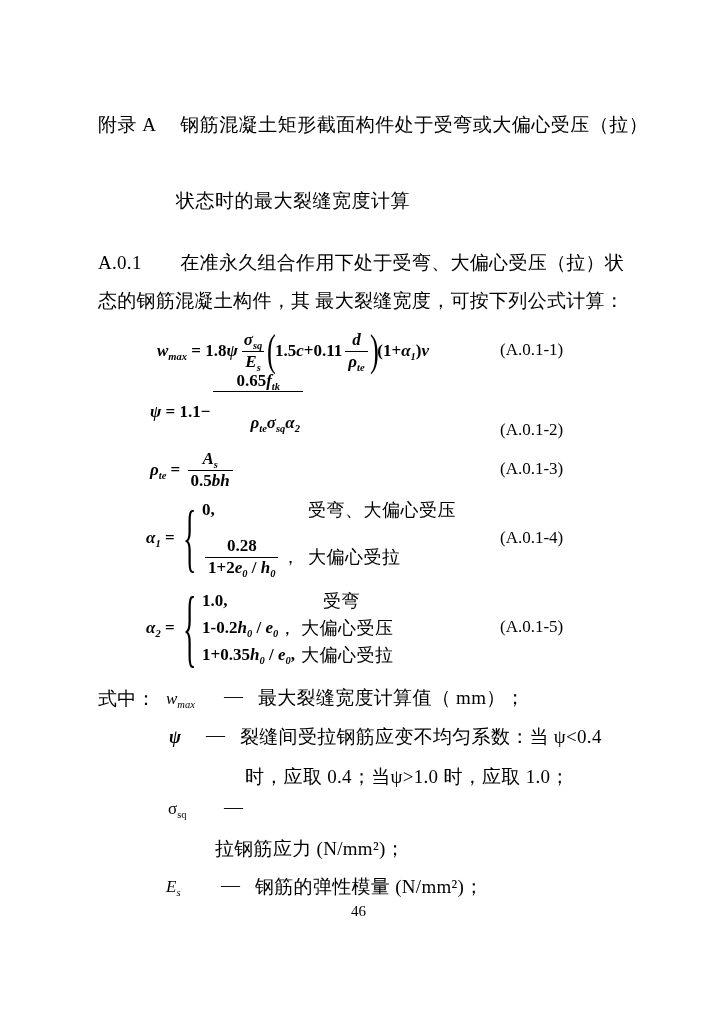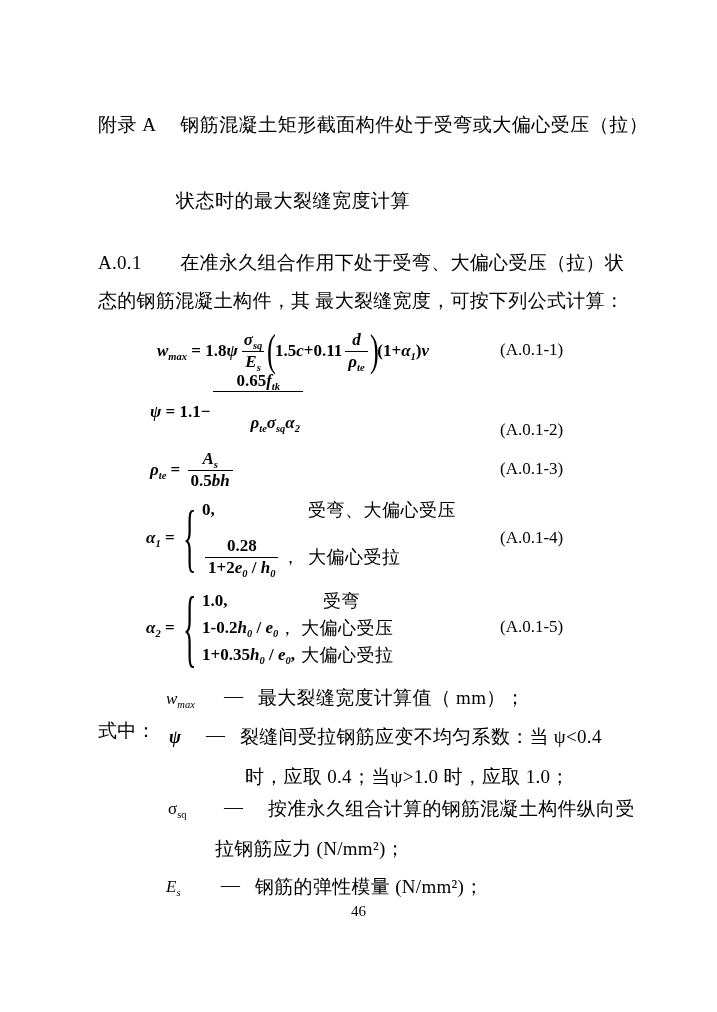--- a/index.html
+++ b/index.html
@@ -121,34 +121,33 @@
         <span class="cond">大偏心受压</span>
       </span>
       <span class="crow">
         <span class="cval5"><span class="up">1+0.35</span><span class="g"><span>h</span><sub>0</sub></span><span class="up"> / </span><span class="g"><span>e</span><sub>0</sub></span><span class="up">, </span></span>
         <span class="cond">大偏心受拉</span>
       </span>
     </span>
   </div>
   <div class="eqlabel" style="top:617px;">(A.0.1-5)</div>
 
-  <div class="abs t" style="left:98px;top:686px;margin-top:32px;">式中：</div>
+  <div class="abs t" style="left:98px;top:686px;">式中：</div>
 
   <span class="abs sym" style="left:166px;top:689px;"><span>w</span><sub>max</sub></span>
   <span class="abs dash" style="left:224px;top:685px;">—</span>
   <span class="abs t" style="left:258px;top:685px;">最大裂缝宽度计算值（ mm）；</span>
 
   <span class="abs symbold" style="left:169px;top:727px;"><span>ψ</span><sub></sub></span>
   <span class="abs dash" style="left:206px;top:724px;">—</span>
   <span class="abs t" style="left:240px;top:724px;">裂缝间受拉钢筋应变不均匀系数：当 ψ&lt;0.4</span>
   <span class="abs t" style="left:245px;top:764px;">时，应取 0.4；当ψ&gt;1.0 时，应取 1.0；</span>
 
   <span class="abs symup" style="left:168px;top:799px;"><span>σ</span><sub>sq</sub></span>
   <span class="abs dash" style="left:224px;top:796px;">—</span>
-  <span class="abs t" style="left:268px;top:796px;">按准永久组合计算的钢筋混凝土构件纵向受</span>
   <span class="abs t" style="left:215px;top:836px;">拉钢筋应力 (N/mm²)；</span>
 
   <span class="abs sym" style="left:166px;top:877px;"><span>E</span><sub>s</sub></span>
   <span class="abs dash" style="left:221px;top:874px;">—</span>
   <span class="abs t" style="left:255px;top:874px;">钢筋的弹性模量 (N/mm²)；</span>
 
   <div class="pagenum">46</div>
 
 </div>
 

